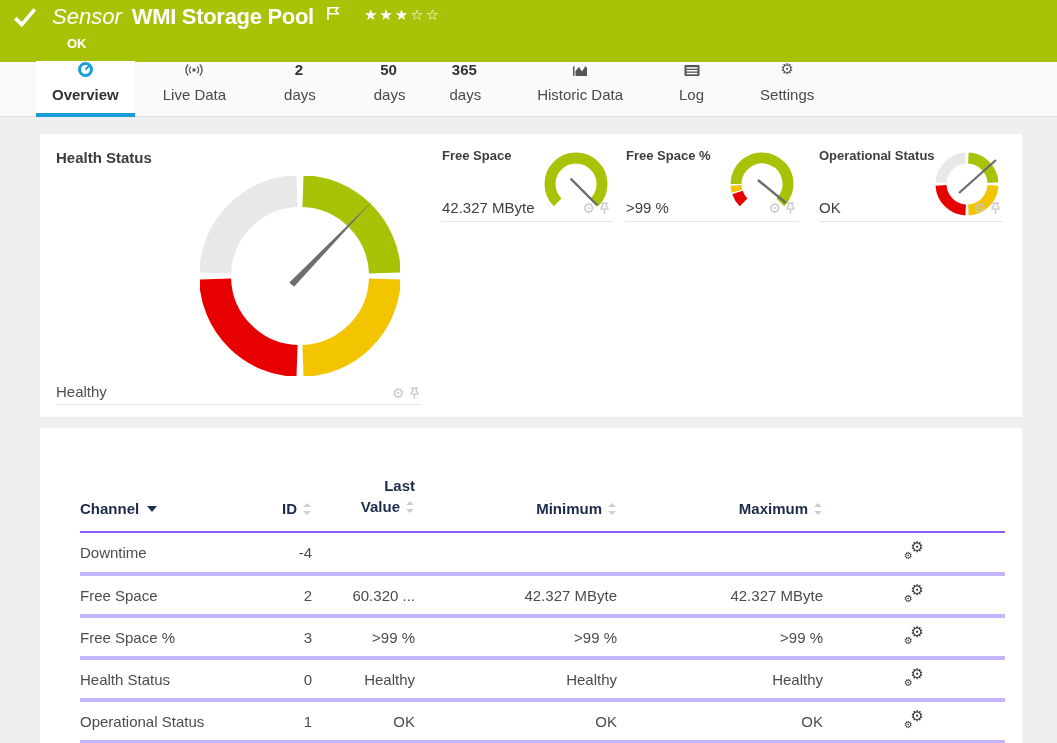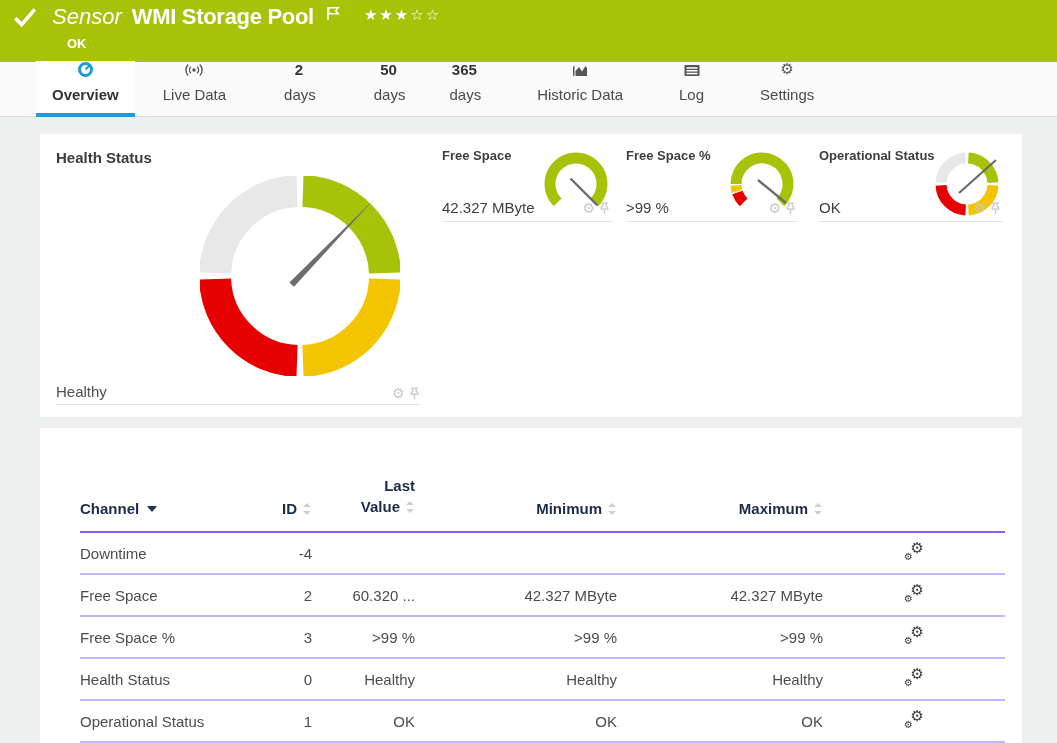--- a/index.html
+++ b/index.html
@@ -46,21 +46,21 @@
   .m-title { position:absolute; left:0; top:6px; font-size:13px; font-weight:700; color:#3e3e3e; white-space:nowrap; }
   .m-gauge { position:absolute; right:0; top:6px; }
   .m-value { position:absolute; left:0; bottom:5px; font-size:15px; color:#3e3e3e; white-space:nowrap; }
   .m-icons { position:absolute; right:2px; bottom:6px; }
   .icon-pair { display:inline-flex; align-items:center; gap:4px; }
   .gear-glyph { font-family:"DejaVu Sans",sans-serif; font-size:14px; color:#c8c8c8; line-height:1; cursor:pointer; }
 
   
   .channels { position:absolute; left:40px; top:0; width:925px; border-collapse:collapse; table-layout:fixed; }
   .channels thead th { height:104px; vertical-align:bottom; padding:0 0 14px 0; font-size:15px; font-weight:700; color:#1c2b4a; border-bottom:2px solid #8b5cf6; }
-  .channels td { height:42px; font-size:15px; color:#4c4c4c; border-bottom:2px solid #c4b5fd; padding:0; }
+  .channels td { height:42px; font-size:15px; color:#4c4c4c; border-bottom:4px solid #c4b5fd; padding:0; }
   .th-left { text-align:left;margin-left:36px; } .th-right { text-align:right; }
   .td-left { text-align:left; } .td-right { text-align:right; } .td-center { text-align:center; }
   .lastval-wrap { display:inline-block; width:64px; text-align:right; line-height:1.4; }
   .sort { display:inline-block; width:9px; height:12px; margin-left:6px; position:relative; vertical-align:-1px; }
   .sort::before { content:""; position:absolute; top:0; left:0; border-left:4.5px solid transparent; border-right:4.5px solid transparent; border-bottom:4.5px solid #c9ced8; }
   .sort::after  { content:""; position:absolute; bottom:0; left:0; border-left:4.5px solid transparent; border-right:4.5px solid transparent; border-top:4.5px solid #c9ced8; }
   .sort-active { display:inline-block; margin-left:8px; vertical-align:2px; border-left:5px solid transparent; border-right:5px solid transparent; border-top:6px solid #203052; }
   .gears { position:relative; display:inline-block; width:20px; height:20px; cursor:pointer; }
   .gear-big  { position:absolute; right:0; top:-1px; font-size:15px; color:#3c3c3c; font-family:"DejaVu Sans",sans-serif; line-height:1; }
   .gear-small{ position:absolute; left:0; bottom:0; font-size:10px; color:#3c3c3c; font-family:"DejaVu Sans",sans-serif; line-height:1; }

